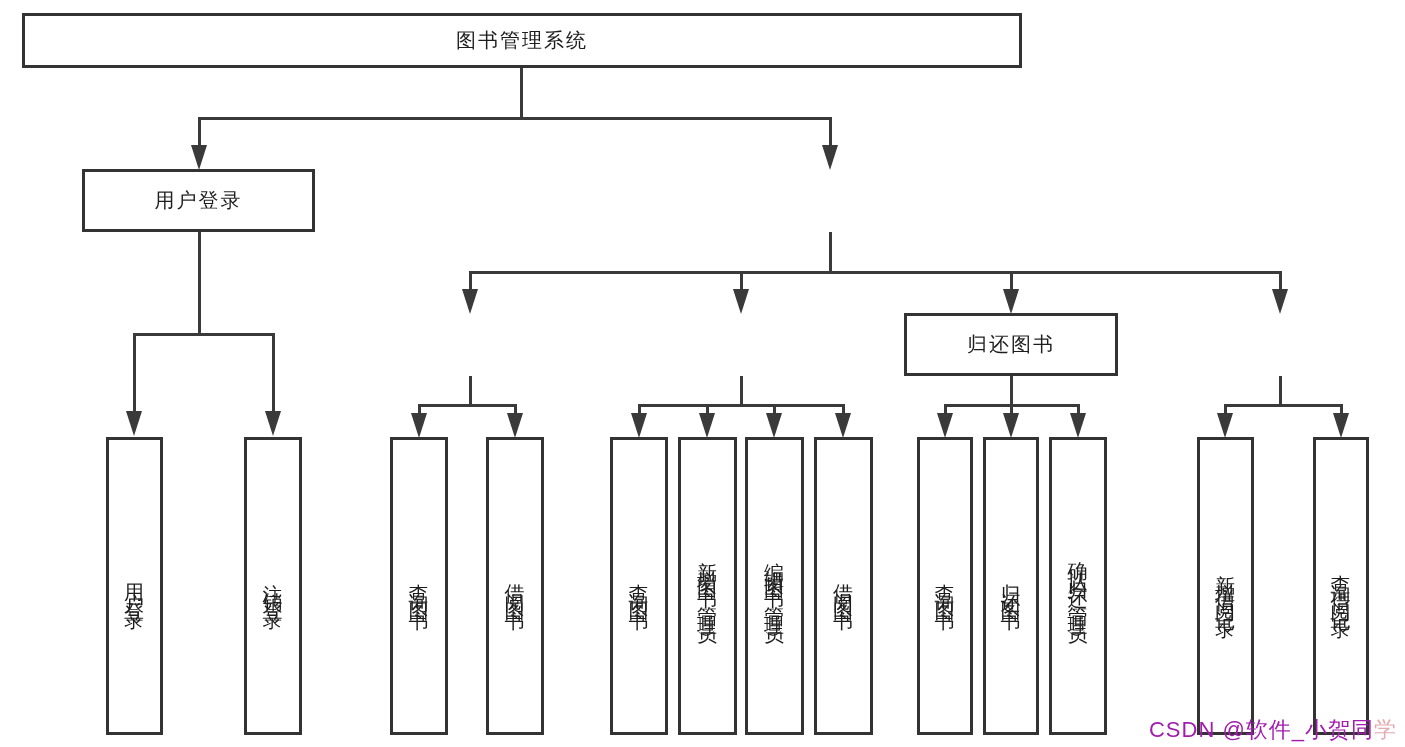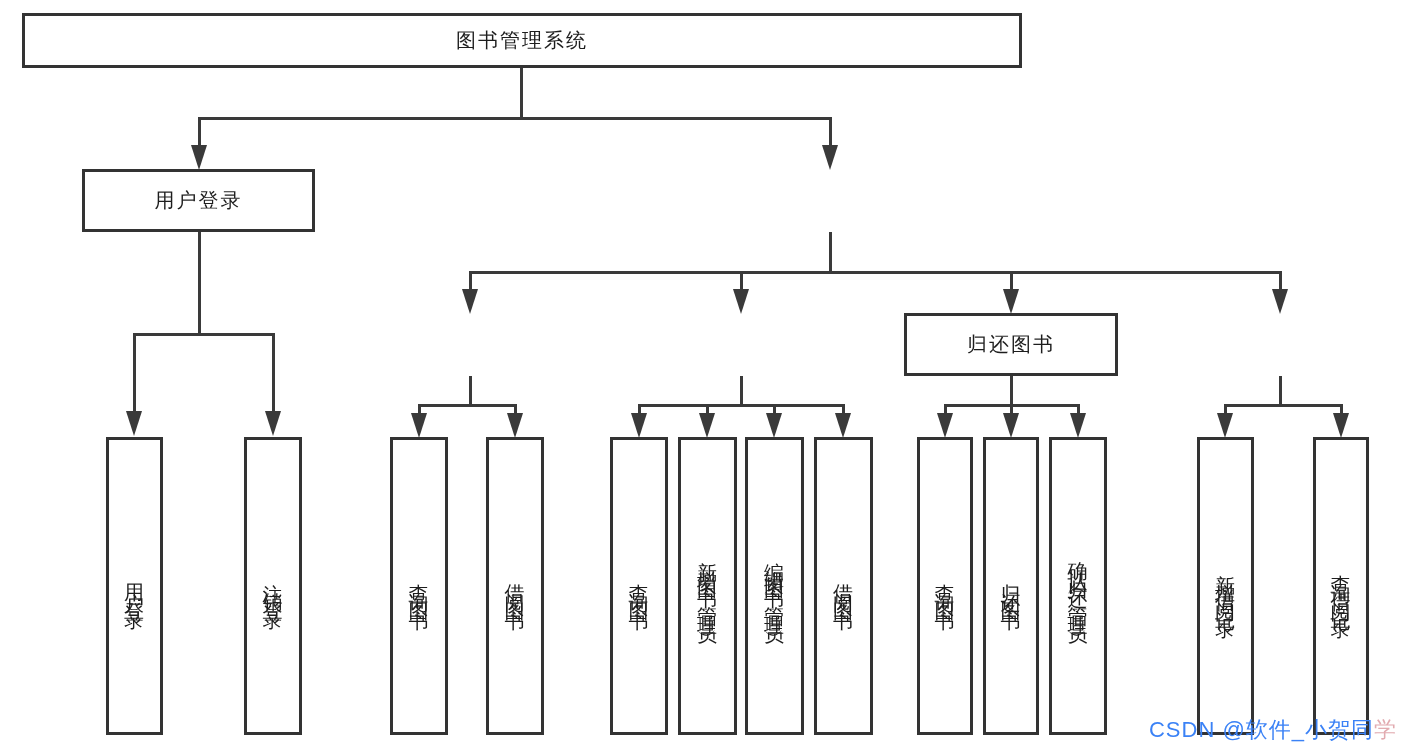--- a/index.html
+++ b/index.html
@@ -112,16 +112,16 @@
   <div class="box v" style="left:814px;top:437px;width:59px;height:298px;">借阅图书</div>
 
   <div class="box v" style="left:917px;top:437px;width:56px;height:298px;">查询图书</div>
   <div class="box v" style="left:983px;top:437px;width:56px;height:298px;">归还图书</div>
   <div class="box v" style="left:1049px;top:437px;width:58px;height:298px;">确认归还（管理员）</div>
 
   <div class="box v" style="left:1197px;top:437px;width:57px;height:298px;">新增借阅记录</div>
   <div class="box v" style="left:1313px;top:437px;width:56px;height:298px;">查询借阅记录</div>
 
   <div class="watermark">
-    <span style="color: #3b82f6;">CSDN @软件_小贺同</span><span style="color: rgb(226, 171, 176);">学</span>
+    <span style="color: #a21caf;">CSDN @软件_小贺同</span><span style="color: rgb(226, 171, 176);">学</span>
   </div>
 
 </div>
 
 </body></html>

